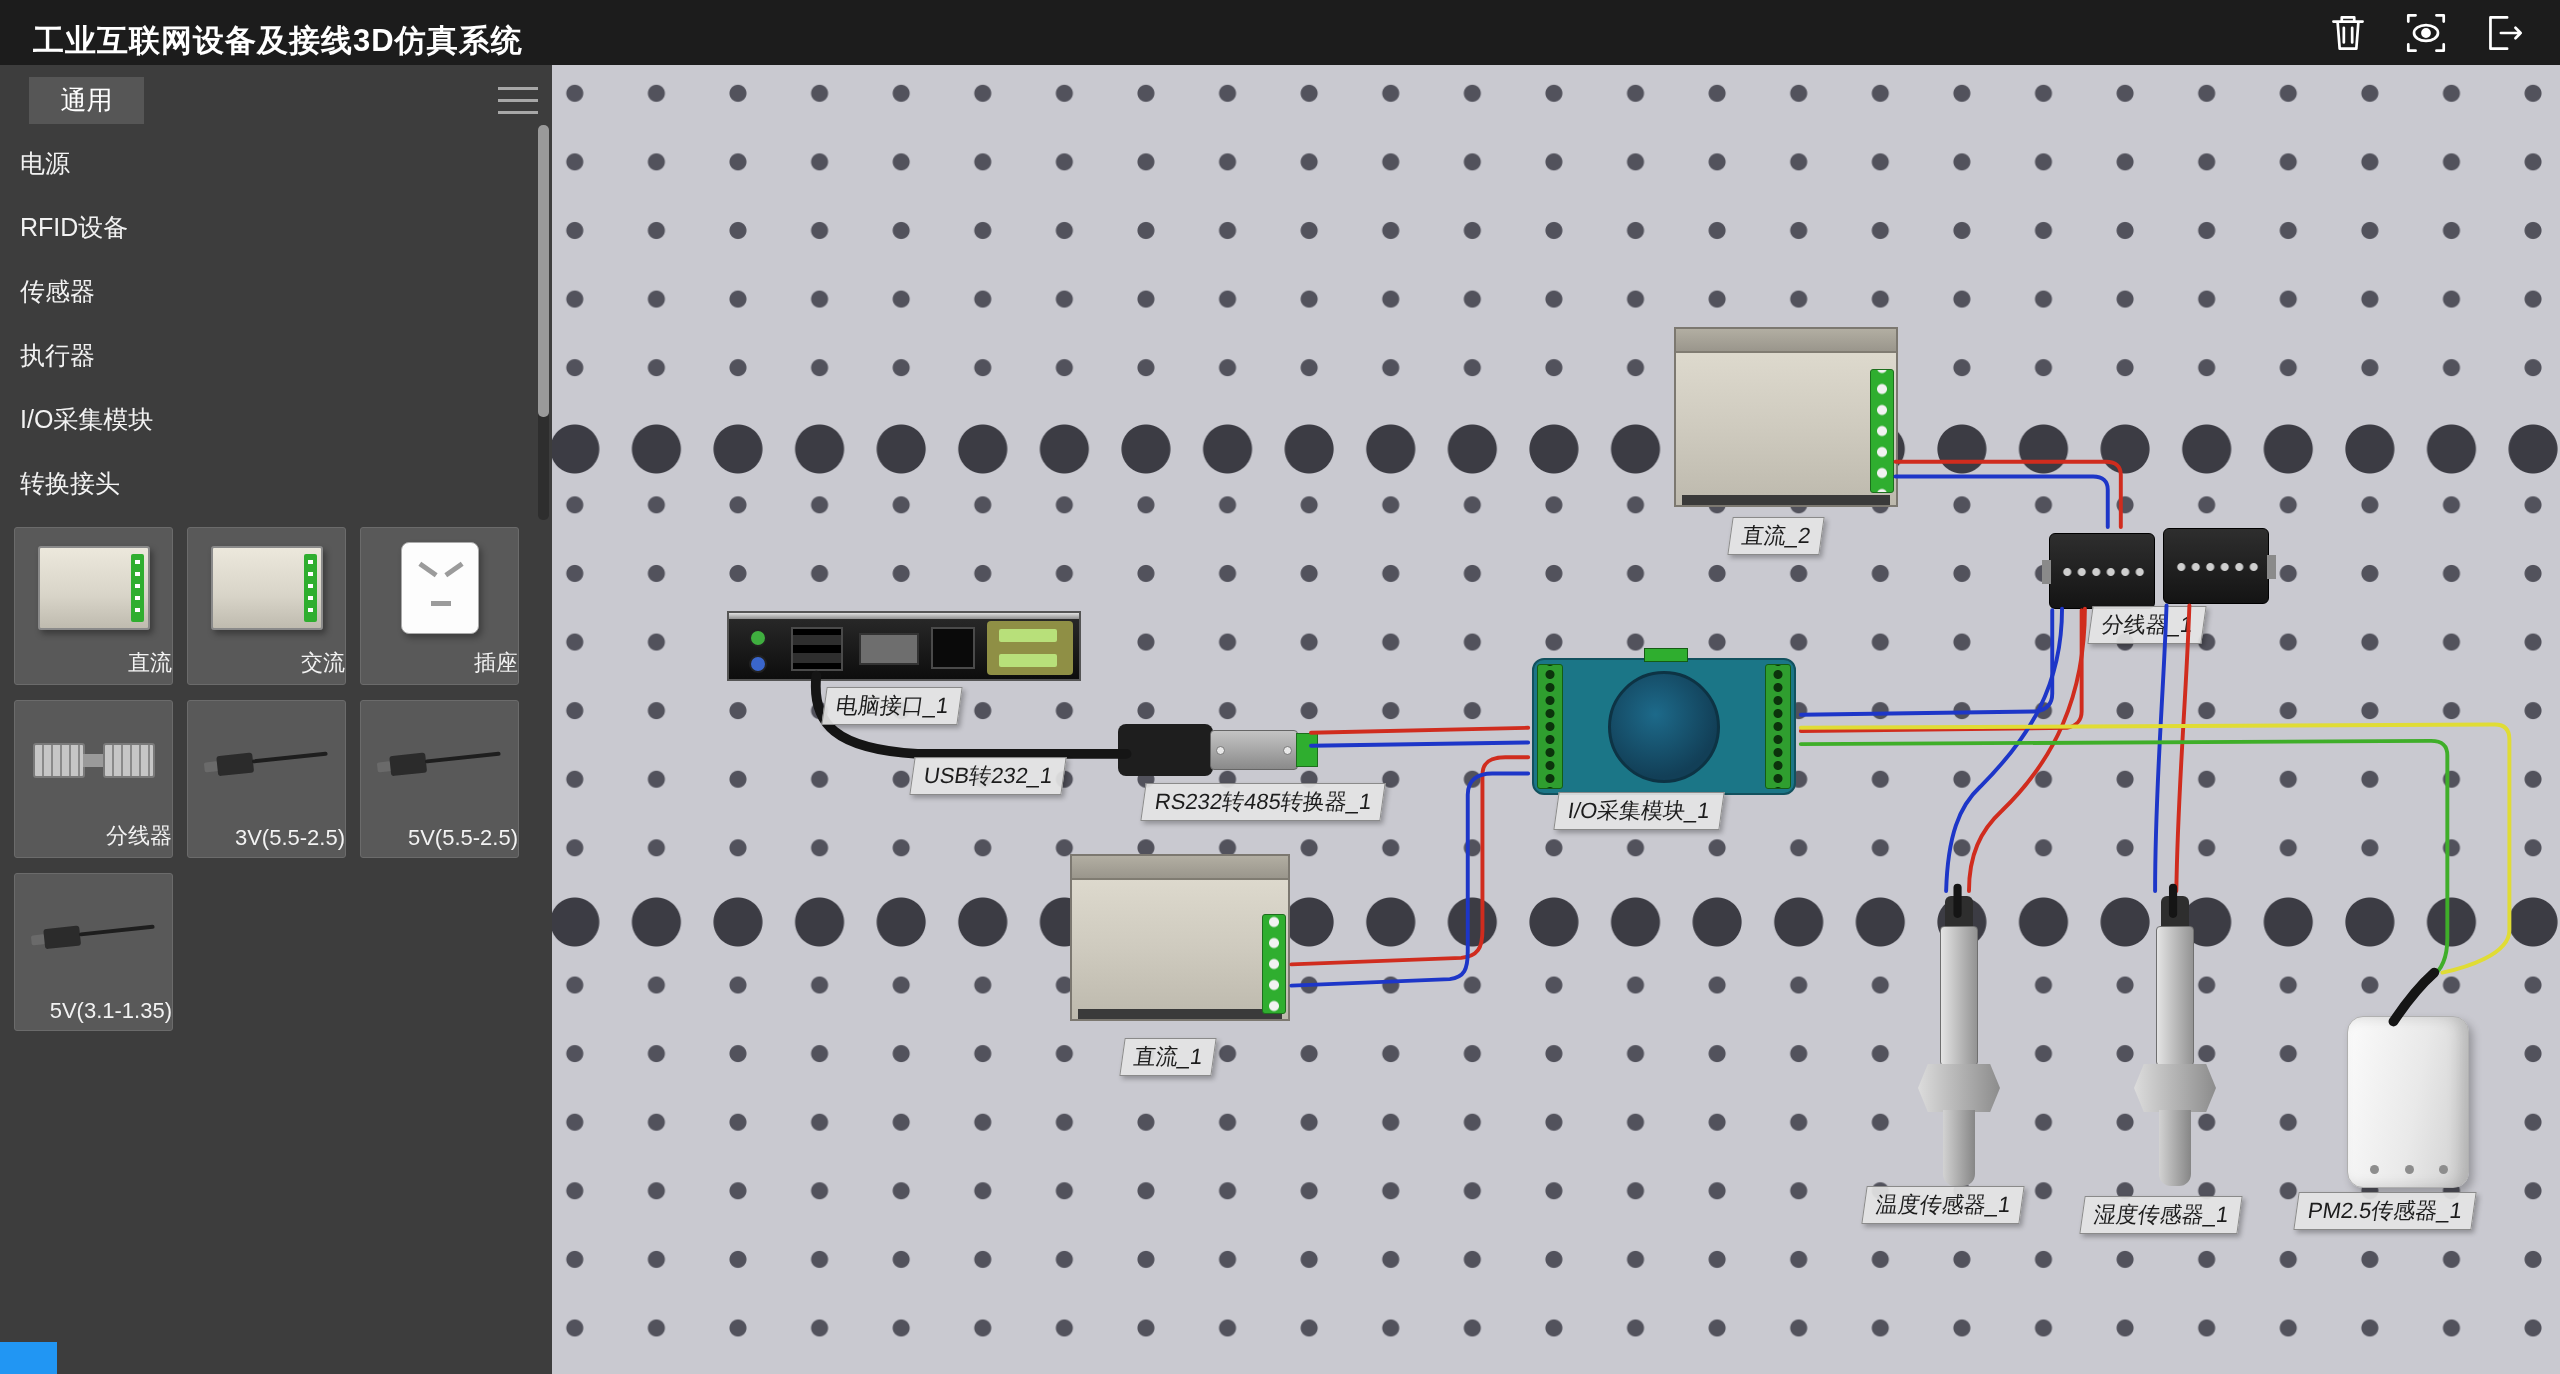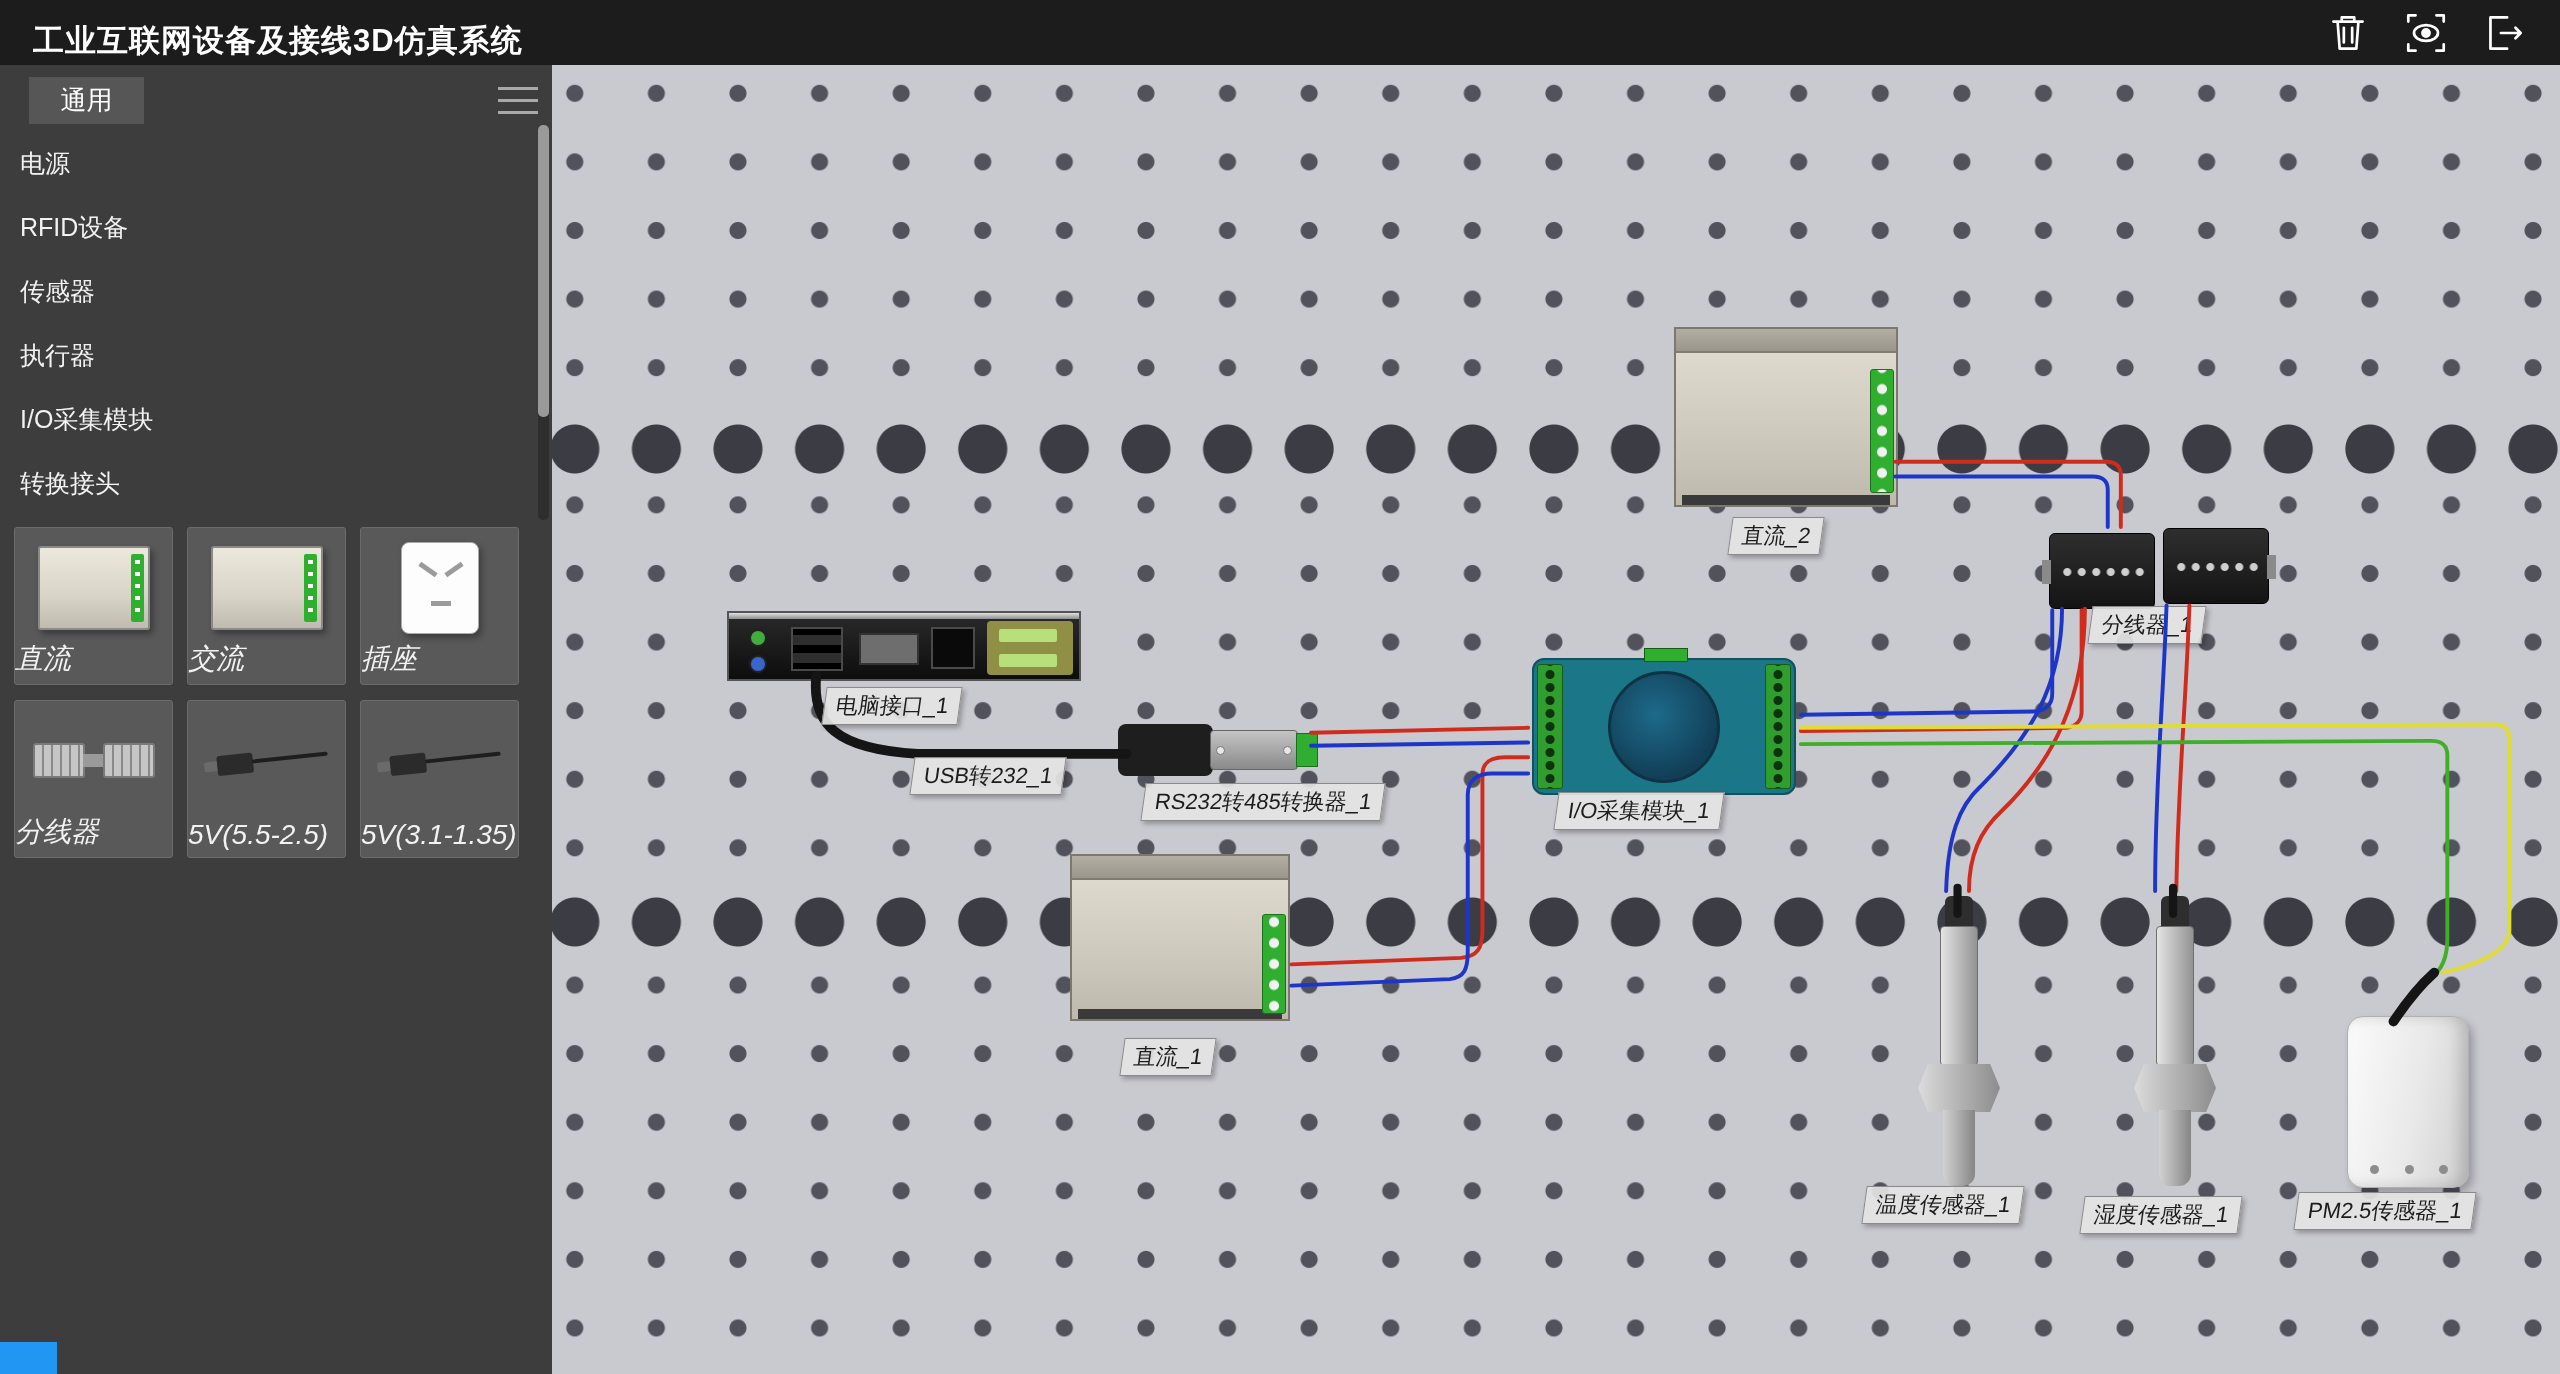--- a/index.html
+++ b/index.html
@@ -20,21 +20,21 @@
   .hamburger { position:absolute; left:498px; top:22px; width:40px; height:27px; display:flex; flex-direction:column; justify-content:space-between; cursor:pointer; }
   .hamburger div { height:3px; background:#a8a8a8; }
   .cat-list { position:absolute; left:0; top:66px; width:536px; list-style:none; }
   .cat-list li { height:64px; padding-left:20px; display:flex; align-items:center; color:#f2f2f2; font-size:25px; cursor:pointer; }
   .scrollbar { position:absolute; left:538px; top:60px; width:11px; height:395px; background:#2e2e2e; border-radius:5px; }
   .scroll-thumb { position:absolute; left:0; top:0; width:11px; height:292px; background:#9a9a9a; border-radius:5px; }
 
   .card-grid { position:absolute; left:14px; top:462px; width:520px; display:grid; grid-template-columns:repeat(3,159px); gap:15px 14px; }
   .card { position:relative; width:159px; height:158px; background:#595959; border:1px solid #6b6b6b; border-radius:3px; cursor:pointer; }
   .thumb { position:absolute; top:8px; left:8px; right:8px; height:104px; display:flex; align-items:center; justify-content:center; }
-  .clabel { position:absolute; bottom:6px; width:100%; text-align:left; color:#f2f2f2; font-size:28px;font-style:italic; }
+  .clabel { position:absolute; bottom:6px; width:100%; text-align:right; color:#f2f2f2; font-size:22px; }
 
   .psu-thumb { width:112px; height:84px; background:linear-gradient(180deg,#ece8dc,#d8d4c8 60%,#bfbbaf); border:2px solid #8a8a8a; border-radius:3px; position:relative; box-shadow:3px 4px 6px rgba(0,0,0,.35); }
   .psu-thumb::before { content:""; position:absolute; top:6px; bottom:6px; right:4px; width:13px; background:#2fae2f; border-radius:2px; }
   .psu-thumb::after { content:""; position:absolute; top:12px; right:8px; width:5px; height:58px; background:repeating-linear-gradient(180deg,#fff 0 4px,transparent 4px 12px); }
   .socket-thumb { width:78px; height:92px; background:#fdfdfd; border-radius:8px; border:1px solid #aaa; box-shadow:3px 4px 6px rgba(0,0,0,.3); position:relative; }
   .slot { position:absolute; background:#9b9b9b; width:20px; height:5px; }
   .slot.a { left:16px; top:24px; transform:rotate(35deg); }
   .slot.b { left:42px; top:24px; transform:rotate(-35deg); }
   .slot.c { left:29px; top:58px; width:20px; }
   .splitter-thumb { width:126px; height:44px; position:relative; }
@@ -198,20 +198,30 @@
     </div>
     <div class="card">
       <div class="thumb">
         <div class="splitter-thumb">
             <div class="st-block l"></div>
             <div class="st-mid"></div>
             <div class="st-block r"></div>
           </div>
       </div>
       <div class="clabel">分线器</div>
+    </div>
+    <div class="card">
+      <div class="thumb">
+        <div class="barrel-thumb">
+            <div class="bt-tip"></div>
+            <div class="bt-plug"></div>
+            <div class="bt-cable"></div>
+          </div>
+      </div>
+      <div class="clabel">3V(5.5-2.5)</div>
     </div>
     <div class="card">
       <div class="thumb">
         <div class="barrel-thumb">
             <div class="bt-tip"></div>
             <div class="bt-plug"></div>
             <div class="bt-cable"></div>
           </div>
       </div>
       <div class="clabel">5V(5.5-2.5)</div>

